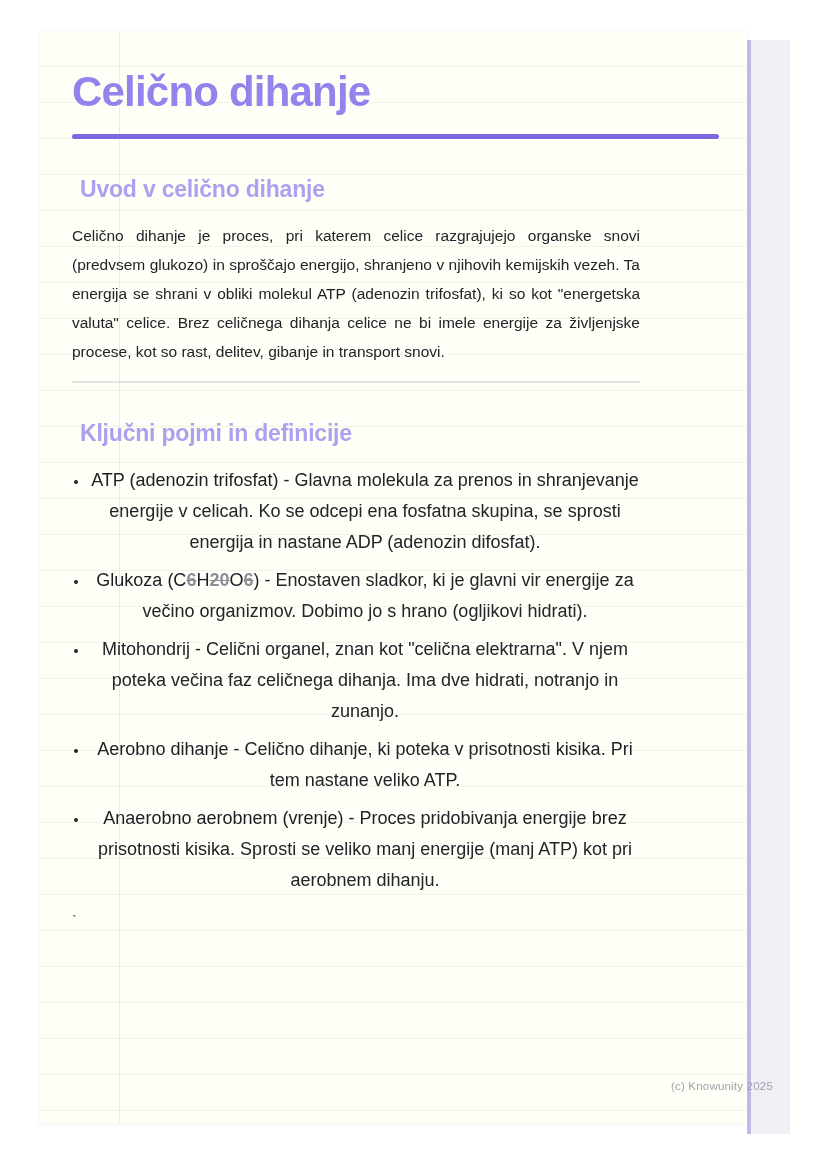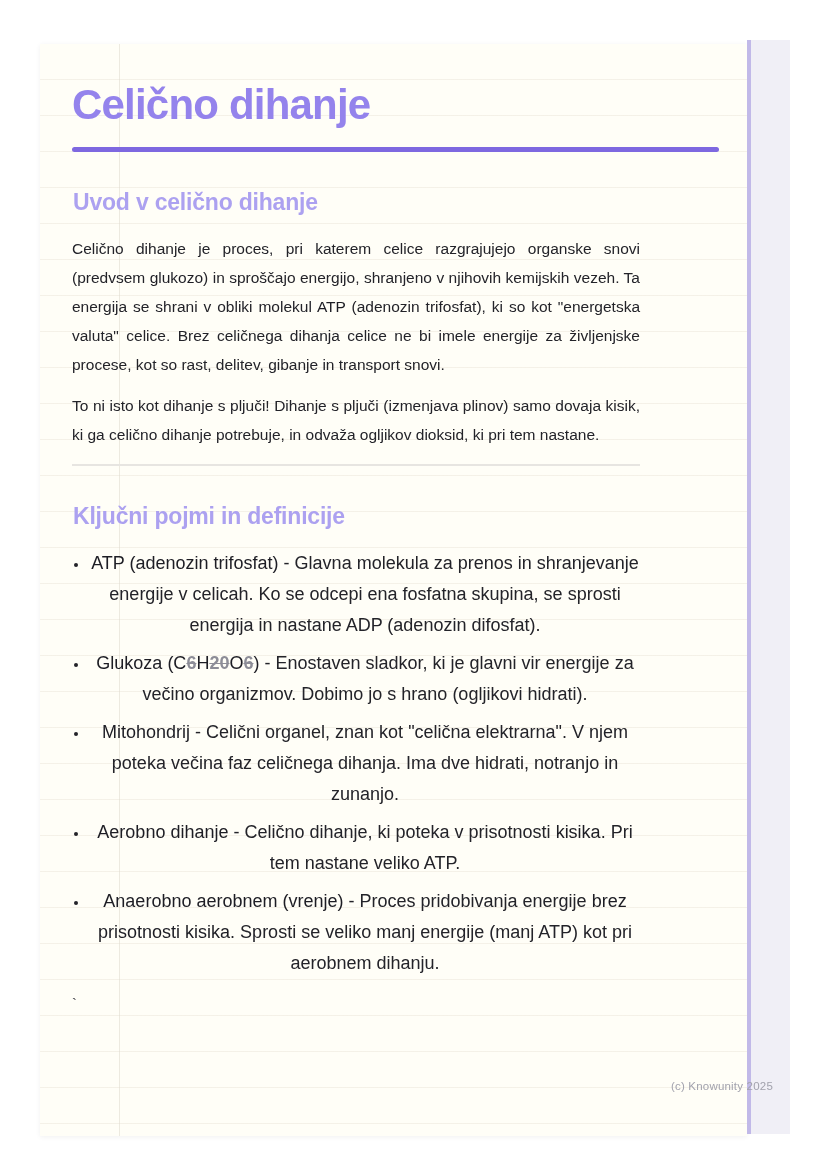--- a/index.html
+++ b/index.html
@@ -10,21 +10,21 @@
     position: relative;
     background: #ffffff;
     font-family: "Liberation Sans", sans-serif;
     overflow: hidden;
   }
 
   
   .page {
     position: absolute;
     left: 40px;
-    top: 44px;
+    top: 31px;
     width: 707px;
     height: 1092px;
     background-color: #fffef7;
     background-image:
       linear-gradient(to right,
         transparent 79px,
         rgba(222, 217, 205, 0.55) 79px,
         rgba(222, 217, 205, 0.55) 80.5px,
         transparent 80.5px),
       repeating-linear-gradient(to bottom,
@@ -58,21 +58,21 @@
   }
   .title-rule {
     height: 5px;
     background: #7e68e0;
     border-radius: 3px;
     margin-top: 21px;
   }
   .content-col { width: 568px; }
 
   h2.section-heading {
-    margin: 37px 0 0 1px;
+    margin: 37px 0 0 8px;
     font-size: 23px;
     line-height: 1.2;
     font-weight: 700;
     letter-spacing: -0.2px;
     color: #aca1f0;
   }
   p.body-par {
     margin: 17px 0 0 0;
     font-size: 15.5px;
     line-height: 29px;
@@ -135,21 +135,20 @@
 
   <div class="title-rule"></div>
 
   <div class="content-col">
 
     <section>
       <h2 class="section-heading">Uvod v celično dihanje</h2>
 
       <p class="body-par"><span>Celično dihanje je proces, pri katerem celice razgrajujejo organske snovi (predvsem </span><strong>glukozo</strong><span>) in sproščajo energijo, shranjeno v njihovih kemijskih vezeh. Ta energija se shrani v obliki molekul </span><strong>ATP</strong><span> (adenozin trifosfat), ki so kot "energetska valuta" celice. Brez celičnega dihanja celice ne bi imele energije za življenjske procese, kot so rast, delitev, gibanje in transport snovi.</span></p>
 
-      <p class="body-par"><span>To ni isto kot dihanje s pljuči! Dihanje s pljuči (izmenjava plinov) samo dovaja kisik, ki ga celično dihanje potrebuje, in odvaža ogljikov dioksid, ki pri tem nastane.</span></p>
     </section>
 
     <div class="divider"></div>
 
     <section>
       <h2 class="section-heading">Ključni pojmi in definicije</h2>
 
       <ul class="def-list">
         <li><strong>ATP (adenozin trifosfat)</strong><span> - Glavna molekula za prenos in shranjevanje energije v celicah. Ko se odcepi ena fosfatna skupina, se sprosti energija in nastane ADP (adenozin difosfat).</span></li>
         <li><strong>Glukoza (C</strong><span class="formula-strike">6</span><strong>H</strong><span class="formula-strike">20</span><strong>O</strong><span class="formula-strike">6</span><strong>)</strong><span> - Enostaven sladkor, ki je glavni vir energije za večino organizmov. Dobimo jo s hrano (ogljikovi hidrati).</span></li>

